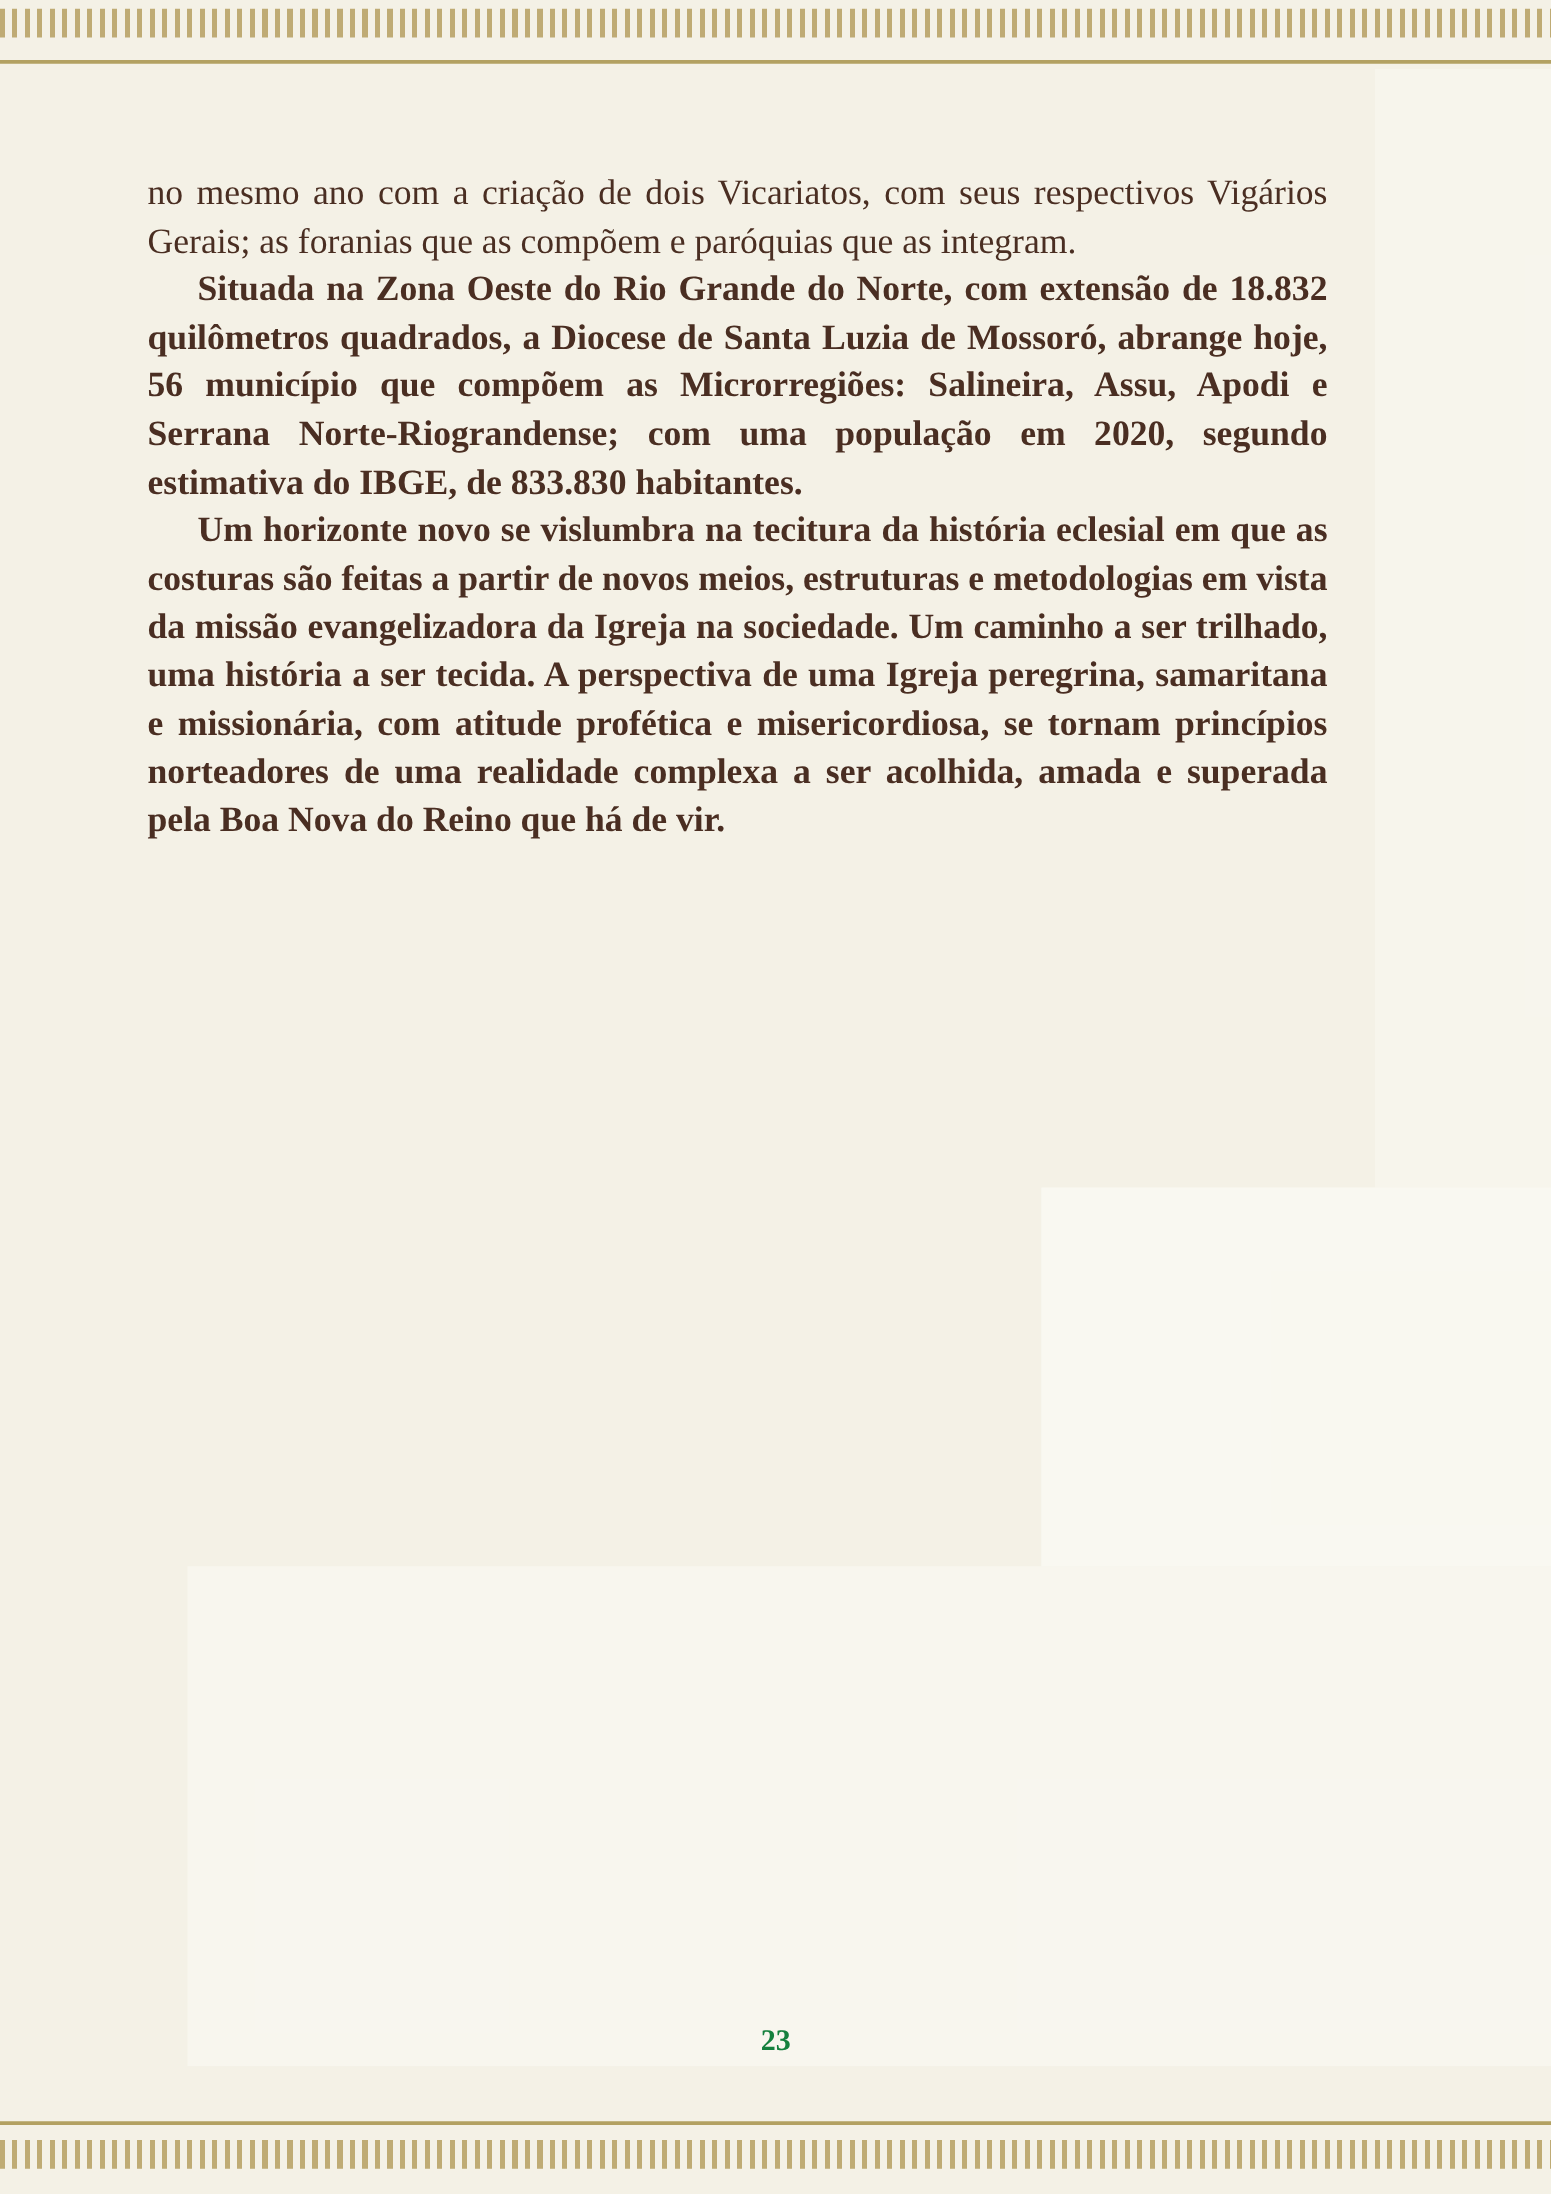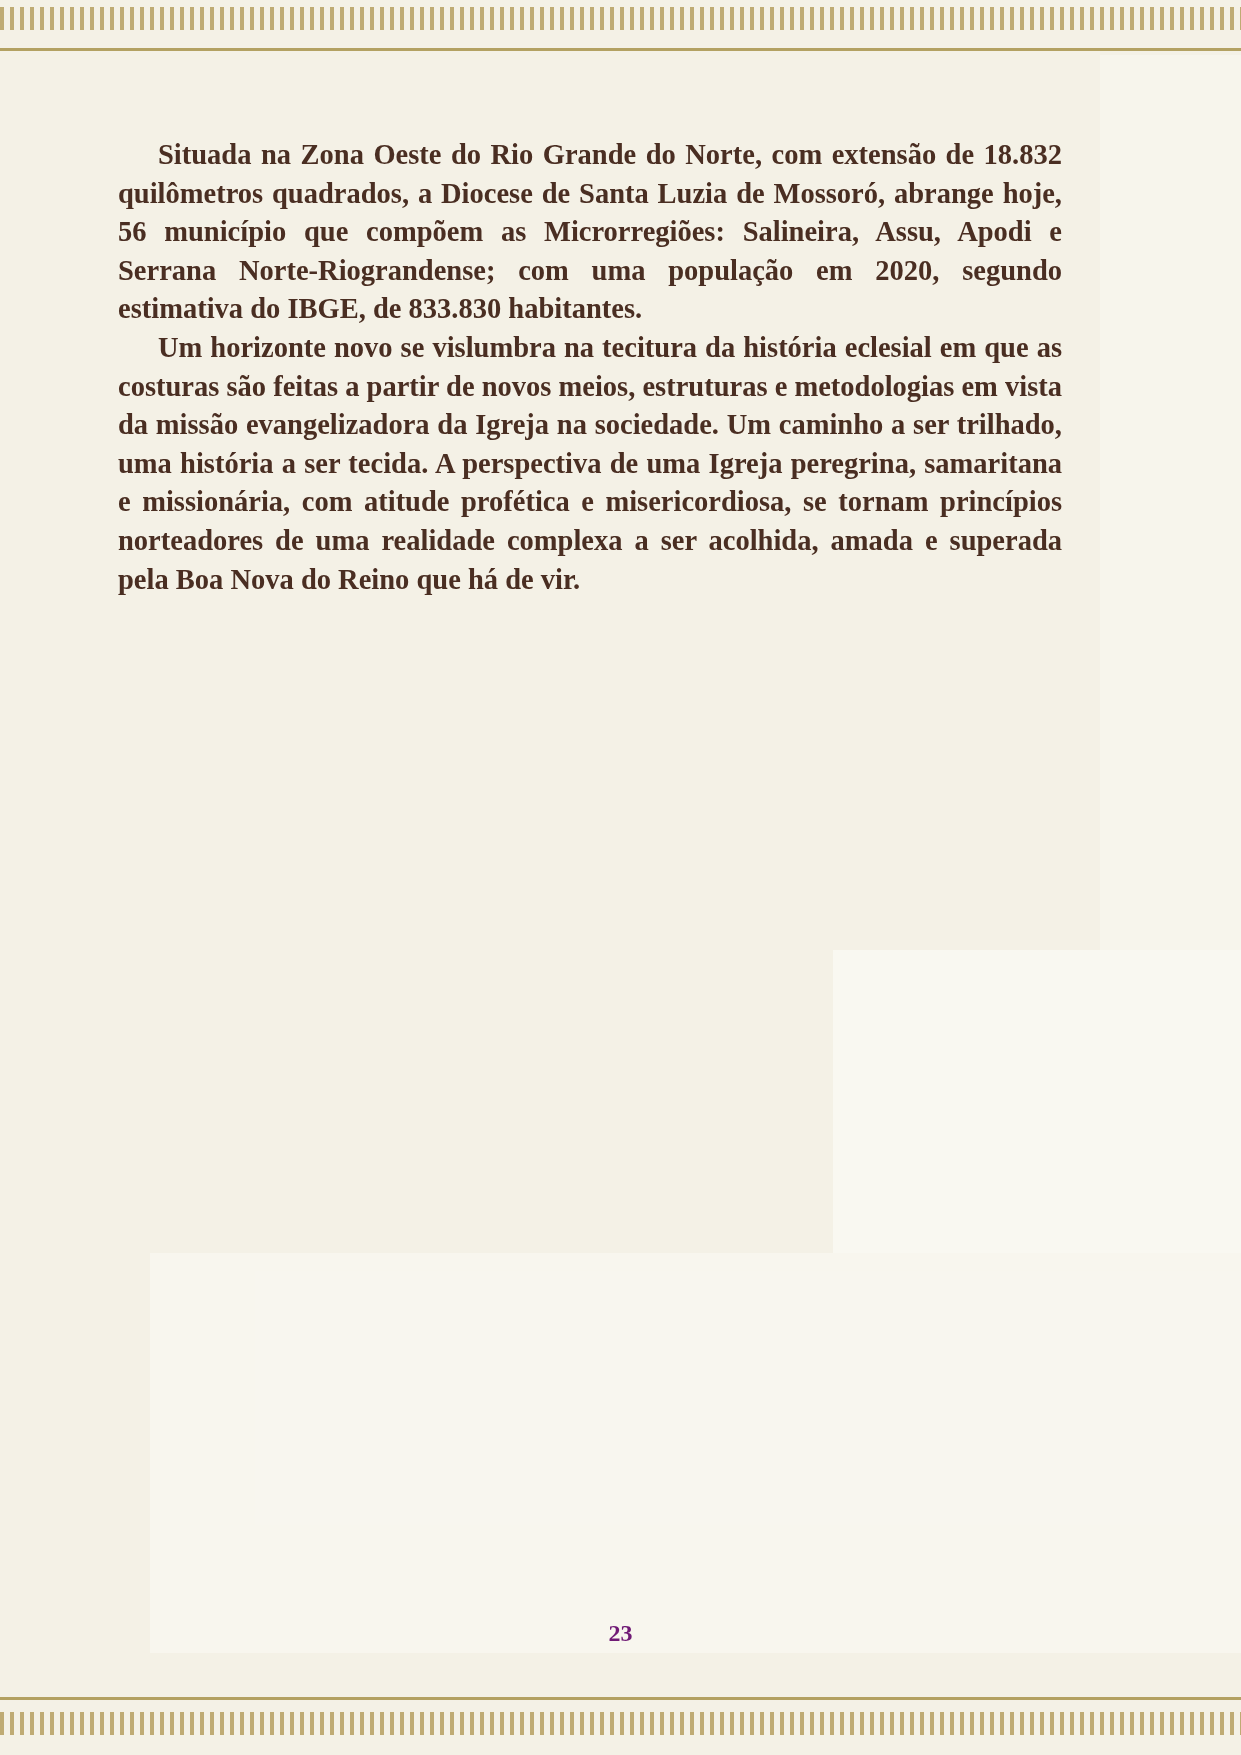--- a/index.html
+++ b/index.html
@@ -64,36 +64,37 @@
     font-weight: bold;
   }
 
   
   .page-number {
     position: absolute;
     top: 1620px;
     left: 0;
     width: 1241px;
     text-align: center;
-    color: #701a75;
+    color: #15803d;
     font-size: 24px;
     font-weight: bold;
   }
 </style>
 </head>
 <body>
 
 <div class="scan-patch patch-c"></div>
 <div class="scan-patch patch-a"></div>
 <div class="scan-patch patch-b"></div>
 
 <div class="ticks ticks-top"></div>
 <div class="rule rule-top"></div>
 
 <div class="text-column">
+  <p>no mesmo ano com a criação de dois Vicariatos, com seus respectivos Vigários Gerais; as foranias que as compõem e paróquias que as integram.</p>
   <p class="indented">Situada na Zona Oeste do Rio Grande do Norte, com extensão de 18.832 quilômetros quadrados, a Diocese de Santa Luzia de Mossoró, abrange hoje, 56 município que compõem as Microrregiões: Salineira, Assu, Apodi e Serrana Norte-Riograndense; com uma população em 2020, segundo estimativa do IBGE, de 833.830 habitantes.</p>
   <p class="indented">Um horizonte novo se vislumbra na tecitura da história eclesial em que as costuras são feitas a partir de novos meios, estruturas e metodologias em vista da missão evangelizadora da Igreja na sociedade. Um caminho a ser trilhado, uma história a ser tecida. A perspectiva de uma Igreja peregrina, samaritana e missionária, com atitude profética e misericordiosa, se tornam princípios norteadores de uma realidade complexa a ser acolhida, amada e superada pela Boa Nova do Reino que há de vir.</p>
 </div>
 
 <div class="page-number">23</div>
 
 <div class="rule rule-bottom"></div>
 <div class="ticks ticks-bottom"></div>
 
 </body></html>

